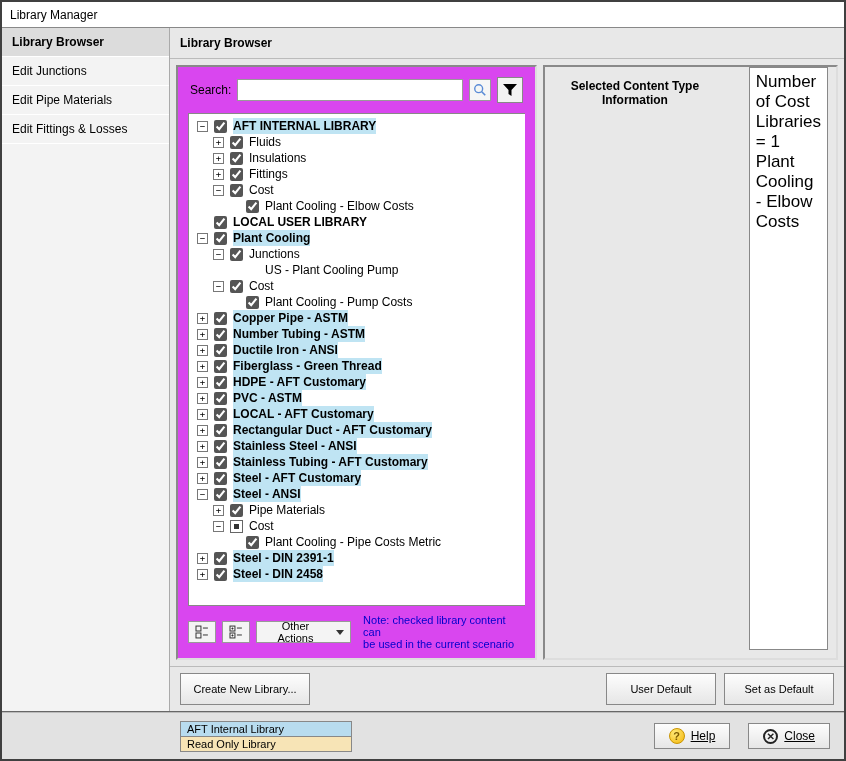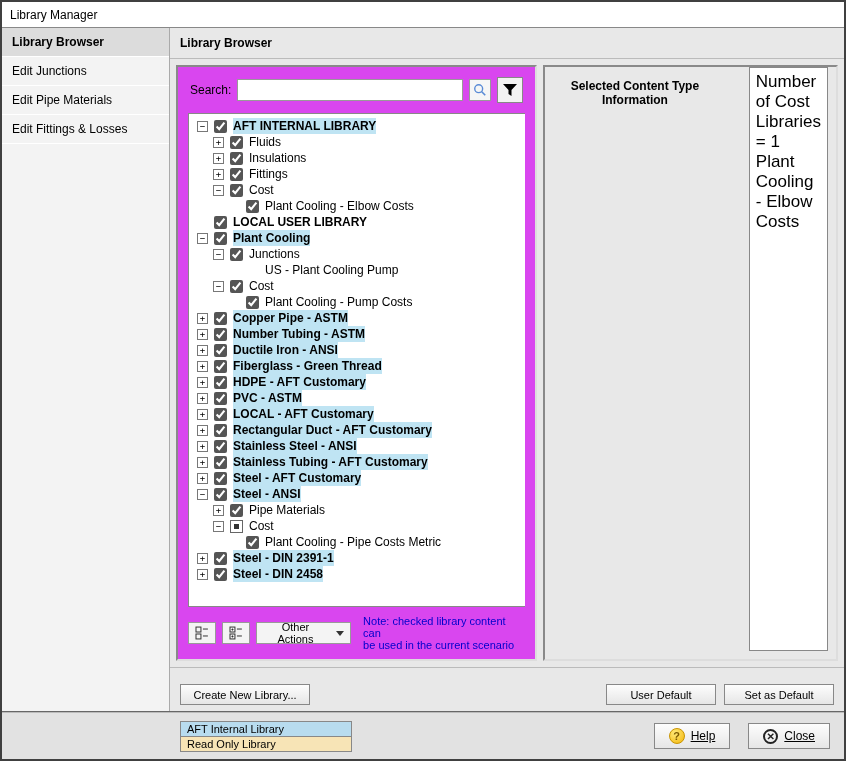--- a/index.html
+++ b/index.html
@@ -188,27 +188,26 @@
     font-size:17px;
   }
   .bottom-buttons {
     display:flex;
     gap:8px;
     padding: 6px 10px;
     background:#e8e8e8;
     border-top:1px solid #bbb;
   }
   .btn {
-    height:21px;
+    height:32px;
     border:1px solid #888;
     background:linear-gradient(#fdfdfd,#e6e6e6);
     cursor:pointer;
     font-size:11px;
     padding:0 10px;
-    margin-top:10px;
   }
   .btn.wide { min-width:130px; }
   .statusbar {
     height: 48px;
     border-top:2px groove #bbb;
     background:#e2e2e2;
     display:flex;
     align-items:center;
     justify-content:space-between;
     padding:0 14px 0 178px;

